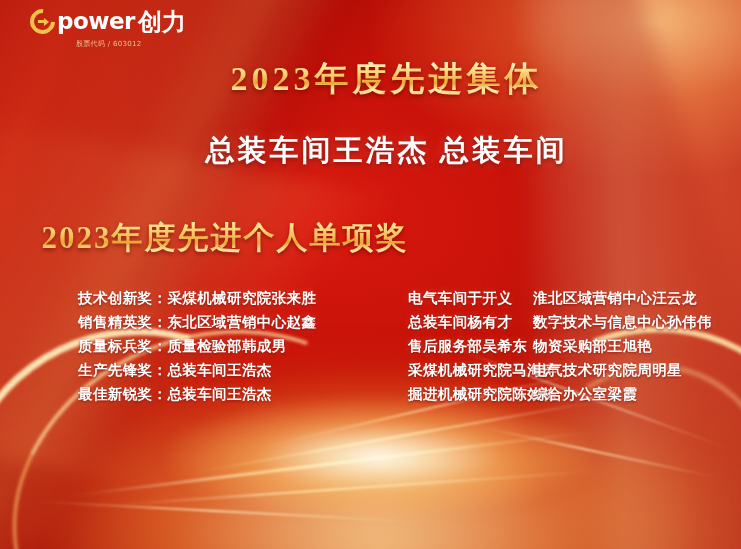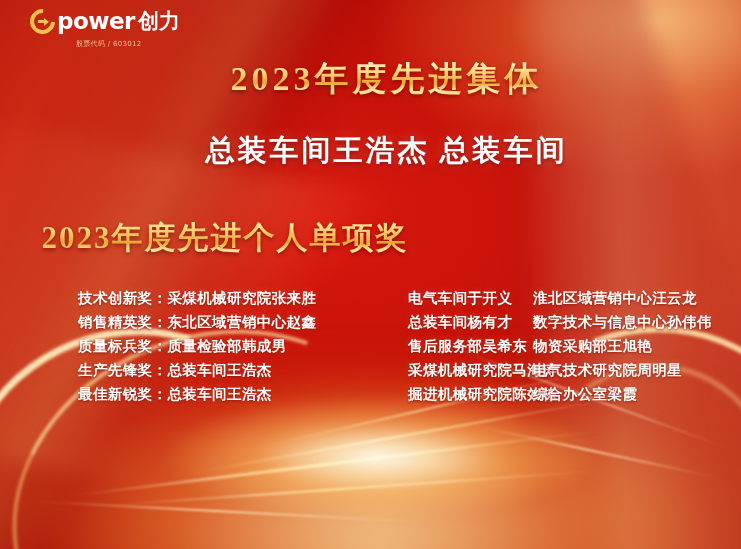--- a/index.html
+++ b/index.html
@@ -77,21 +77,21 @@
   .logo-mark .ring{position:absolute;inset:0;border-radius:50%;
      border:4px solid #f2c14b;border-right-color:transparent;transform:rotate(-42deg);}
   .logo-mark .plug{position:absolute;left:8px;top:9px;width:11px;height:7px;}
   .logo-mark .plug i{position:absolute;background:#f2c14b;display:block;}
   .logo-mark .plug .bar{left:0;top:2px;width:8px;height:3px;}
   .logo-mark .plug .tip{left:6px;top:0;width:0;height:0;background:none;
      border-top:4px solid transparent;border-bottom:4px solid transparent;border-left:5px solid #f2c14b;}
   .logo-word{font-family:"DejaVu Sans","Liberation Sans",sans-serif;font-weight:bold;
      font-size:23px;letter-spacing:-.5px;color:#ffffff;line-height:1;}
   .logo-cn{font-family:"DejaVu Sans","Liberation Sans",sans-serif;font-weight:bold;
-     font-size:21px;color:#ffffff;line-height:1;margin-left:1px;}
+     font-size:24px;color:#ffffff;line-height:1;margin-left:1px;}
   .logo-code{font-family:"DejaVu Sans","Liberation Sans",sans-serif;font-size:7px;
      color:#f0cfa0;opacity:.92;margin-top:5px;margin-left:46px;letter-spacing:.3px;}
 
   .gold{
     background:linear-gradient(180deg,#fff4c8 0%,#ffe08a 22%,#f3bc55 48%,#e8a632 62%,#ffe9a8 82%,#f6cd72 100%);
     -webkit-background-clip:text;background-clip:text;color:transparent;
     -webkit-text-fill-color:transparent;
     filter:drop-shadow(0 2px 2px rgba(90,0,0,.55));
   }
   .title-main{position:absolute;left:0;right:0;top:62px;text-align:center;

